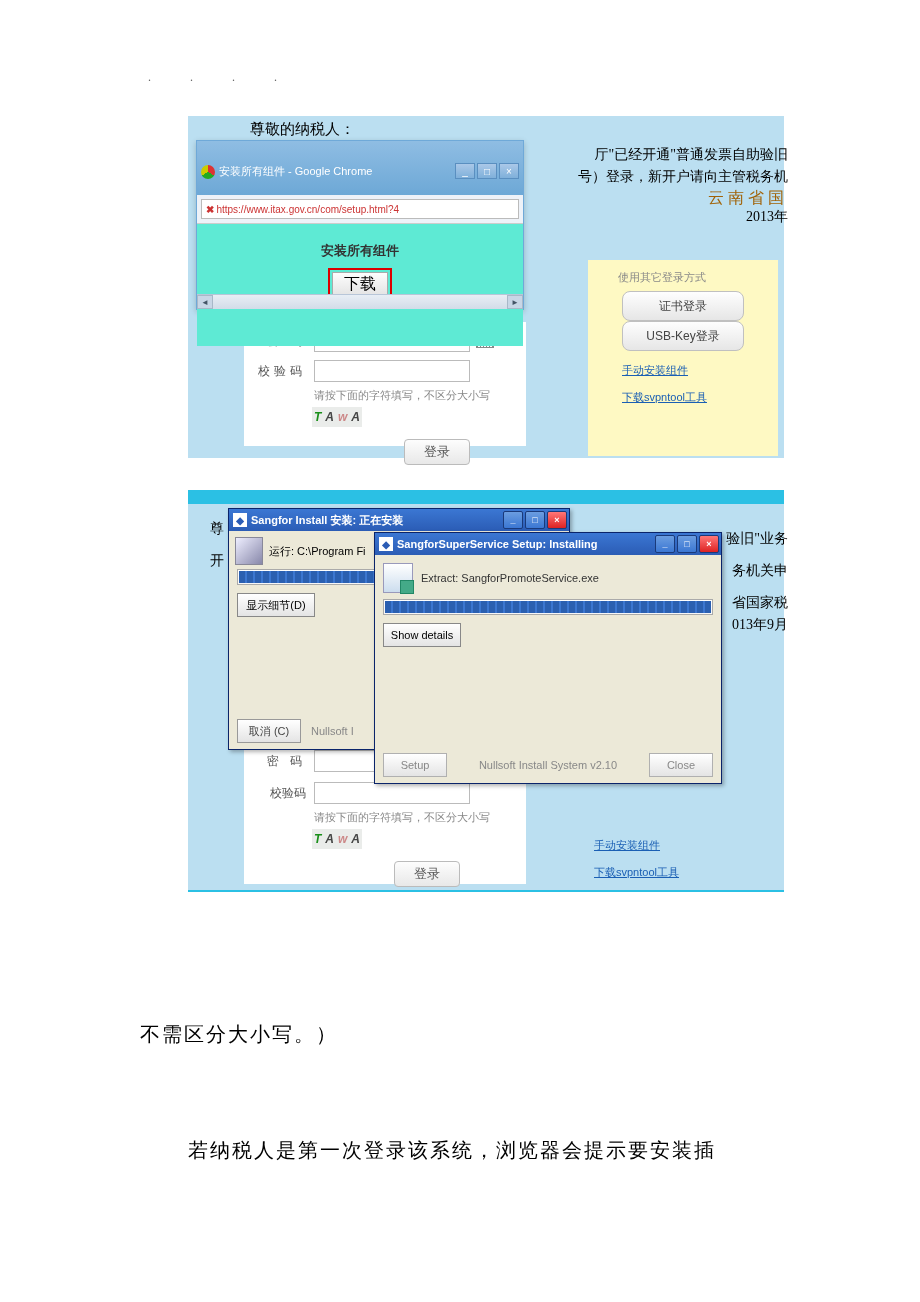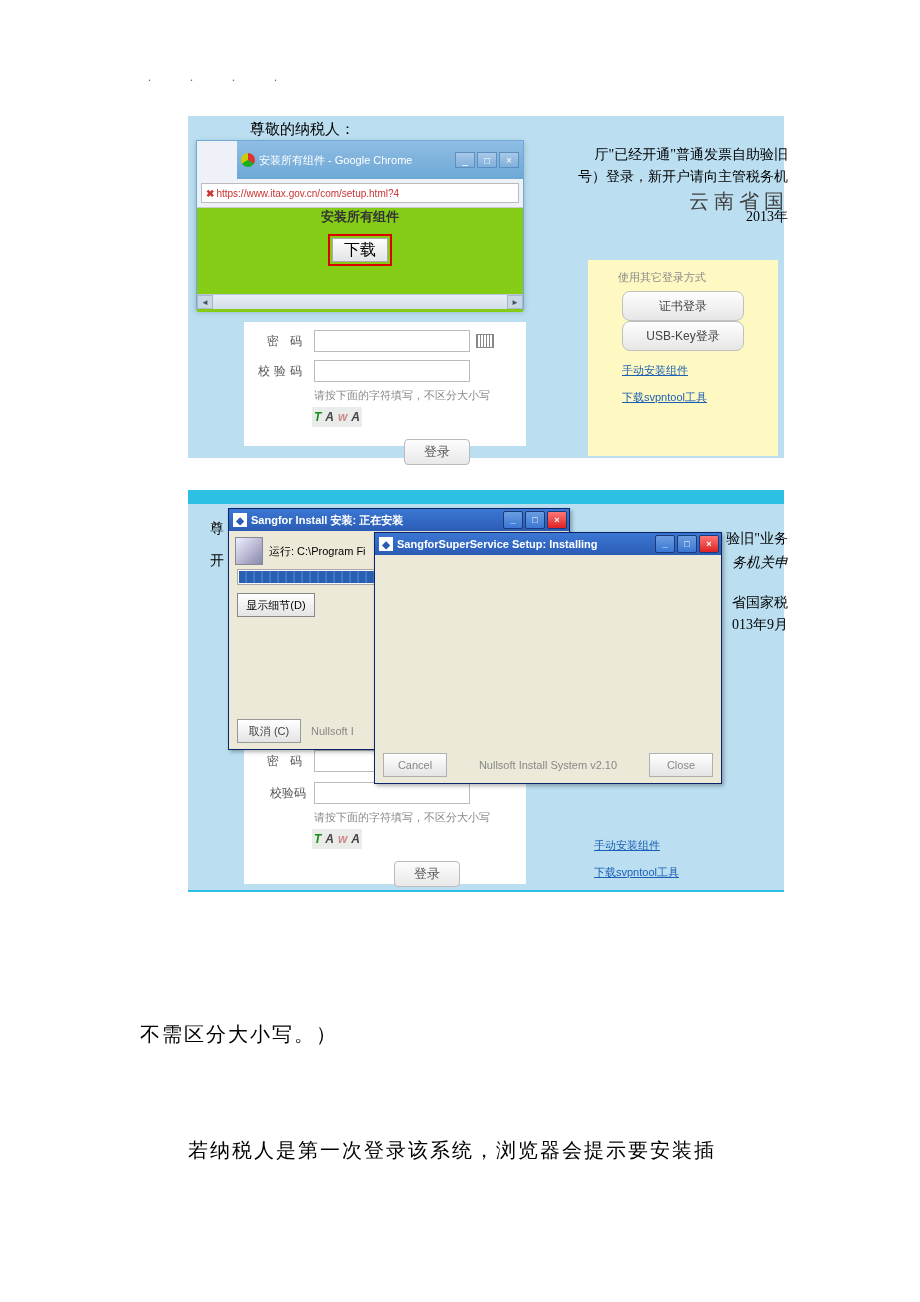--- a/index.html
+++ b/index.html
@@ -29,21 +29,21 @@
     position: absolute;
     left: 188px;
     top: 116px;
     width: 596px;
     height: 342px;
     background: #bbdff1;
   }
   .shot1 .bg-text-line1 { position:absolute; left:62px; top:4px; font-size:15px; font-family:"SimSun"; color:#000;}
   .shot1 .bg-text-r1 { position:absolute; right:-4px; top:30px; font-size:14px; color:#000; white-space:nowrap;}
   .shot1 .bg-text-r2 { position:absolute; right:-4px; top:52px; font-size:14px; color:#000; white-space:nowrap;}
-  .shot1 .bg-text-r3 { position:absolute; right:0px; top:72px; font-size:20px; color:#404040;}
+  .shot1 .bg-text-r3 { position:absolute; right:0px; top:72px; font-size:16px; color:#a16207;}
   .shot1 .bg-text-r4 { position:absolute; right:-4px; top:92px; font-size:14px; color:#000;}
   .formArea1 {
     position: absolute;
     left: 56px; top: 206px;
     width: 282px;
     height: 124px;
     background: #fff;
     font-family: "Microsoft YaHei", sans-serif;
     font-size: 12px; color:#555;
   }
@@ -83,28 +83,28 @@
   }
   .linkRow { color:#1a5fb4; text-decoration:underline; margin-left:34px; margin-top:12px; font-size:11px;}
   
   .chromeWin {
     position:absolute; left:8px; top:24px;
     width:326px; height:168px;
     background:#eef2f8; border:1px solid #6fa9d8;
     box-shadow:0 2px 6px rgba(0,0,0,0.2);
     font-family:Tahoma, sans-serif;
   }
-  .chromeWin .tbar { height:22px; background:linear-gradient(#8fbde3,#6da8d6); display:flex; align-items:center; padding:8px 4px; font-size:11px; color:#fff;margin-left:40px;}
+  .chromeWin .tbar { height:22px; background:linear-gradient(#8fbde3,#6da8d6); display:flex; align-items:flex-end; padding:16px 4px; font-size:11px; color:#fff;}
   .chromeWin .tbar .ticon { width:14px;height:14px;border-radius:50%; background:conic-gradient(#d33 0 120deg,#2a2 120deg 240deg,#cc0 240deg 360deg); margin-right:4px;}
   .chromeWin .tbar .spacer{flex:1;}
   .chromeWin .tbar .wbtn{width:18px;height:14px;margin-left:2px;background:linear-gradient(#aac8e8,#7fb0da);border:1px solid #5a8fc0;font-size:10px;display:flex;align-items:center;justify-content:center;color:#fff;}
   .chromeWin .closebtn{background:linear-gradient(#f66,#d33);}
   .chromeWin .addr { margin:4px; background:#fff; border:1px solid #bbb; height:18px; display:flex; align-items:center; padding:0 4px; font-size:10px; color:#c33;}
   .chromeWin .addr .xicon{color:#c33;margin-right:2px;font-weight:bold;}
-  .chromeWin .body { background:#84cc16; margin:0; height:104px; border-top:1px solid #ccc; text-align:center; }
+  .chromeWin .body { background:#5eead4; margin:0; height:104px; border-top:1px solid #ccc; text-align:center; padding-top:18px;}
   .chromeWin .body .heading { font-weight:bold; font-size:13px; color:#333; font-family:"SimSun";}
   .redbox { border:2px solid #d00; display:inline-block; margin-top:8px; padding:2px;}
   .dlbtn { width:54px; height:22px; background:linear-gradient(#fdfdfd,#e4e4e4); border:1px solid #aaa; display:flex; align-items:center; justify-content:center; font-size:16px; font-family:Liberation Serif, serif;}
   .chromeWin .hscroll { position:absolute; bottom:0; left:0; right:0; height:14px; background:linear-gradient(#e8eef5,#d2dce8); border-top:1px solid #b8c6d8;}
   .chromeWin .hscroll .larrow,.chromeWin .hscroll .rarrow{width:14px;height:12px;background:#c8d6e6;border:1px solid #a8b8c8;font-size:8px;display:flex;align-items:center;justify-content:center;color:#456;}
   .chromeWin .hscroll{display:flex;justify-content:space-between;align-items:center;}
   .kbicon{width:16px;height:12px;border:1px solid #888;margin-left:6px;background:repeating-linear-gradient(90deg,#888 0 1px,transparent 1px 3px);}
 
   
   .shot2 {
@@ -236,21 +236,21 @@
         <div class="rarrow">►</div>
       </div>
     </div>
   </div>
 
   <div class="shot2">
     <div class="bg2"></div>
     <div class="zun">尊</div>
     <div class="kai">开</div>
     <div class="rtext" style="top:40px;">验旧"业务</div>
-    <div class="rtext" style="top:64px;font-style:italic;">务机关申</div>
+    <div class="rtext" style="top:72px;">务机关申</div>
     <div class="rtext" style="top:104px;">省国家税</div>
     <div class="rtext" style="top:126px;">013年9月</div>
 
     <div class="formArea2">
       <div class="row" style="display:flex;align-items:center;margin-top:10px;">
         <div class="lbl" style="width:62px;text-align:right;padding-right:8px;letter-spacing:4px;">密 码</div>
         <input type="password" style="width: 150px; height: 18px; border: 1px solid rgb(187, 187, 187);">
       </div>
       <div class="row" style="display:flex;align-items:center;margin-top:10px;">
         <div class="lbl" style="width:62px;text-align:right;padding-right:8px;">校验码</div>
@@ -296,22 +296,32 @@
 
     <div class="xpwin xp2">
       <div class="titlebar">
         <div class="ticon2">◆</div>
         <span>SangforSuperService Setup: Installing</span>
         <div class="spacer"></div>
         <div class="wbtn2">_</div>
         <div class="wbtn2">□</div>
         <div class="wbtn2 xclose">×</div>
       </div>
+      <div class="body2">
+        <div class="extrow">
+          <div class="exeicon"></div>
+          <span>Extract: SangforPromoteService.exe</span>
+        </div>
+        <div class="progress">
+            <div class="fill"></div>
+          </div>
+        <div class="detbtn2">Show details</div>
+      </div>
       <div class="botrow2">
-        <div class="btn">Cancel</div>
+        <div class="btn">Setup</div>
         <span>Nullsoft Install System v2.10</span>
         <div class="btn">Close</div>
       </div>
     </div>
   </div>
 
   <div class="para p2">
     <span>不需区分大小写。）</span>
   </div>
   <div class="para p3">

